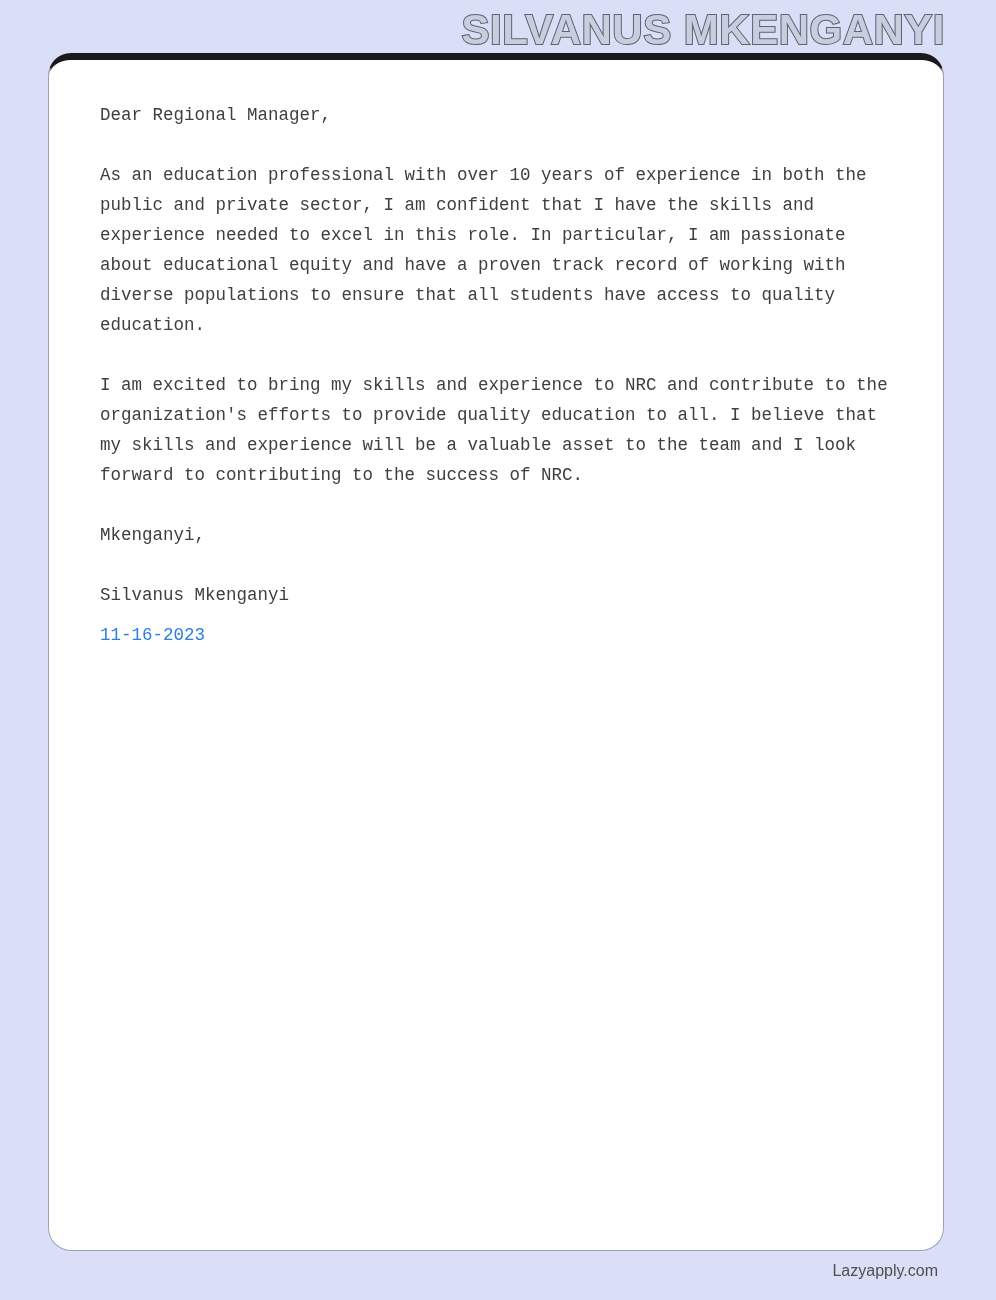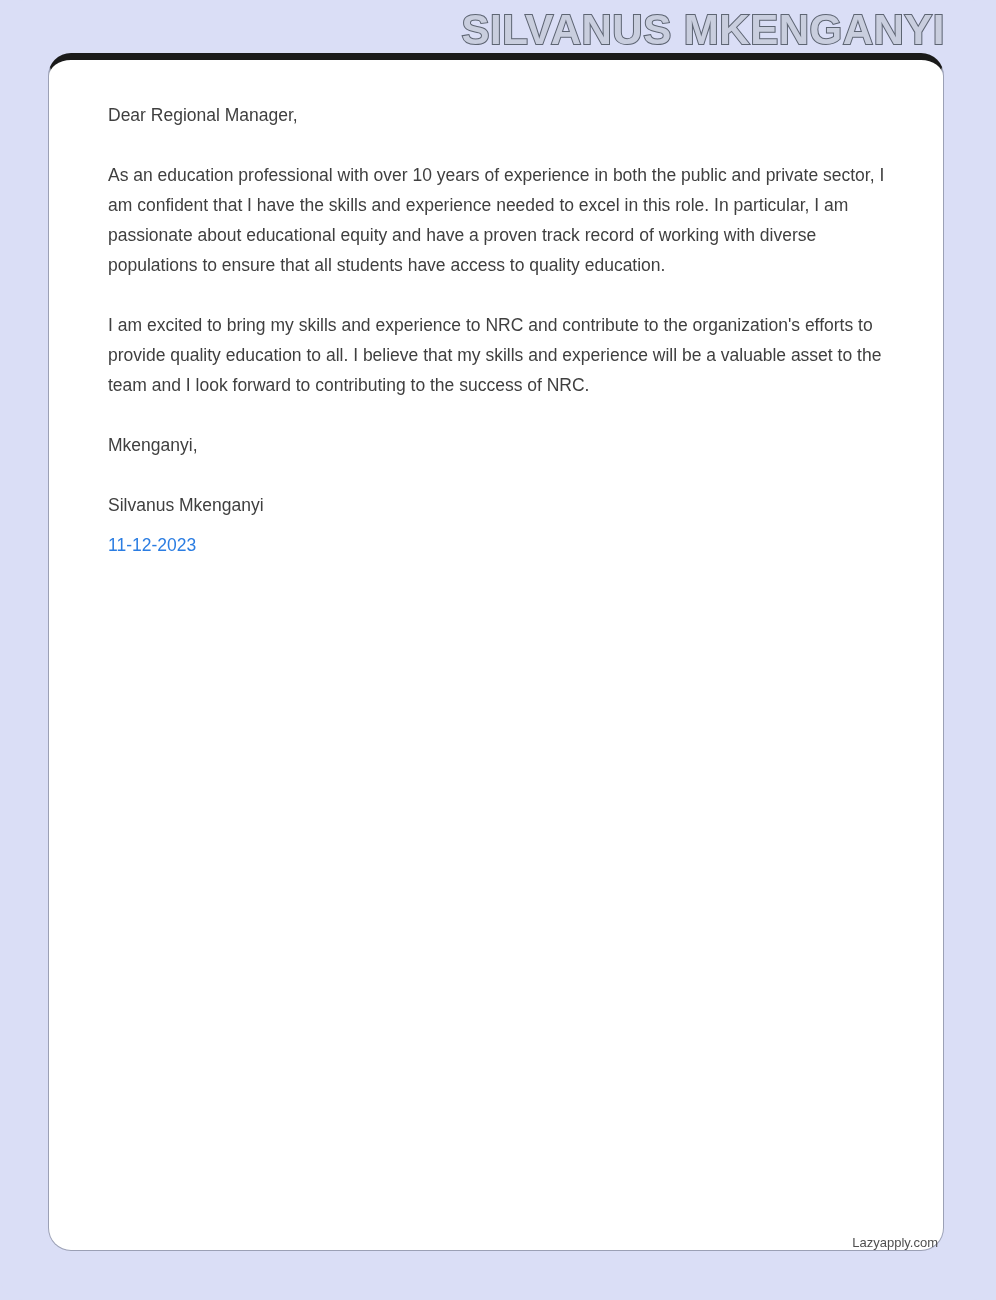--- a/index.html
+++ b/index.html
@@ -51,33 +51,33 @@
     background: var(--page-bg);
     border: 1px solid var(--page-border);
     border-top: 7px solid var(--top-bar);
   }
   .content {
     padding: 40px 52px 0 51px;
     font-size: 17.5px;
     line-height: 30px;
     color: var(--body-text);
   }
-  .content p { margin: 0 0 30px 8px; }
+  .content p { margin: 0 0 30px 0; font-family: Liberation Mono, monospace; }
   .content p.signature { margin-bottom: 10px; }
   .content p.date-line { margin-bottom: 0; }
   .date-link {
     color: var(--date-link);
     text-decoration: none;
     cursor: pointer;
   }
   .footer-branding {
     position: absolute;
-    top: 1234px;
+    top: 1262px;
     right: 58px;
-    font-size: 13px;
+    font-size: 16px;
     line-height: 18px;
     color: var(--footer-text);
   }
 </style>
 </head>
 <body>
 
 <div class="canvas">
 
   <h1 class="header-name">SILVANUS MKENGANYI</h1>
@@ -89,19 +89,19 @@
 
       <p>As an education professional with over 10 years of experience in both the public and private sector, I am confident that I have the skills and experience needed to excel in this role. In particular, I am passionate about educational equity and have a proven track record of working with diverse populations to ensure that all students have access to quality education.</p>
 
       <p>I am excited to bring my skills and experience to NRC and contribute to the organization's efforts to provide quality education to all. I believe that my skills and experience will be a valuable asset to the team and I look forward to contributing to the success of NRC.</p>
 
 
       <p>Mkenganyi,</p>
 
       <p class="signature">Silvanus Mkenganyi</p>
 
-      <p class="date-line"><a class="date-link">11-12-2023</a></p>
+      <p class="date-line"><a class="date-link">11-16-2023</a></p>
     </div>
   </div>
 
   <div class="footer-branding">Lazyapply.com</div>
 
 </div>
 
 </body></html>

